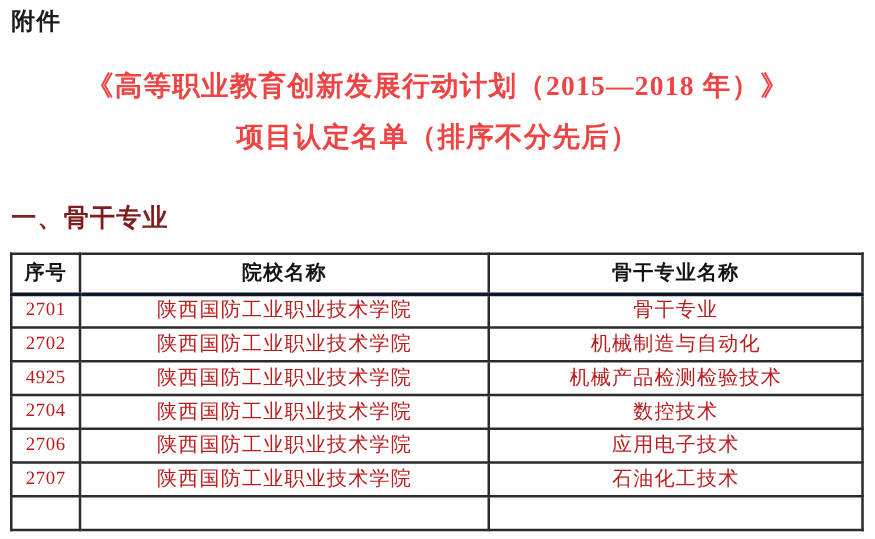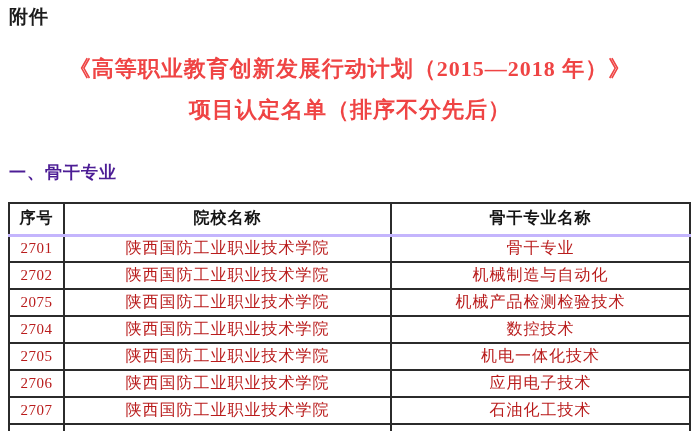--- a/index.html
+++ b/index.html
@@ -34,23 +34,23 @@
     line-height: 41px;
     letter-spacing: 1px;
     color: #ef4444;
   }
   .section-heading {
     position: absolute;
     left: 9px;
     top: 161px;
     font-family: "Liberation Sans", "DejaVu Sans", sans-serif;
     font-weight: bold;
-    font-size: 17px;
+    font-size: 20px;
     letter-spacing: 1px;
-    color: #4c1d95;
+    color: #7f1d1d;
   }
   table.majors {
     position: absolute;
     left: 8px;
     top: 202px;
     width: 681px;
     border-collapse: collapse;
     table-layout: fixed;
   }
   table.majors th, table.majors td {
@@ -59,21 +59,21 @@
     vertical-align: middle;
     overflow: hidden;
     white-space: nowrap;
   }
   table.majors th {
     height: 32px;
     font-family: "Liberation Sans", "DejaVu Sans", sans-serif;
     font-weight: bold;
     font-size: 16px;
     letter-spacing: 1px;
-    border-bottom: 3px solid #c4b5fd;
+    border-bottom: 3px solid #0f172a;
     color: #141414;
   }
   table.majors td {
     height: 27px;
     font-family: "Liberation Serif", "DejaVu Serif", serif;
     font-size: 16px;
     letter-spacing: 1px;
     color: #b91c1c;
   }
   table.majors td.num {
@@ -113,33 +113,28 @@
         <td class="num">2701</td>
         <td>陕西国防工业职业技术学院</td>
         <td>骨干专业</td>
       </tr>
       <tr>
         <td class="num">2702</td>
         <td>陕西国防工业职业技术学院</td>
         <td>机械制造与自动化</td>
       </tr>
       <tr>
-        <td class="num">2075</td>
+        <td class="num">4925</td>
         <td>陕西国防工业职业技术学院</td>
         <td>机械产品检测检验技术</td>
       </tr>
       <tr>
         <td class="num">2704</td>
         <td>陕西国防工业职业技术学院</td>
         <td>数控技术</td>
-      </tr>
-      <tr>
-        <td class="num">2705</td>
-        <td>陕西国防工业职业技术学院</td>
-        <td>机电一体化技术</td>
       </tr>
       <tr>
         <td class="num">2706</td>
         <td>陕西国防工业职业技术学院</td>
         <td>应用电子技术</td>
       </tr>
       <tr>
         <td class="num">2707</td>
         <td>陕西国防工业职业技术学院</td>
         <td>石油化工技术</td>

